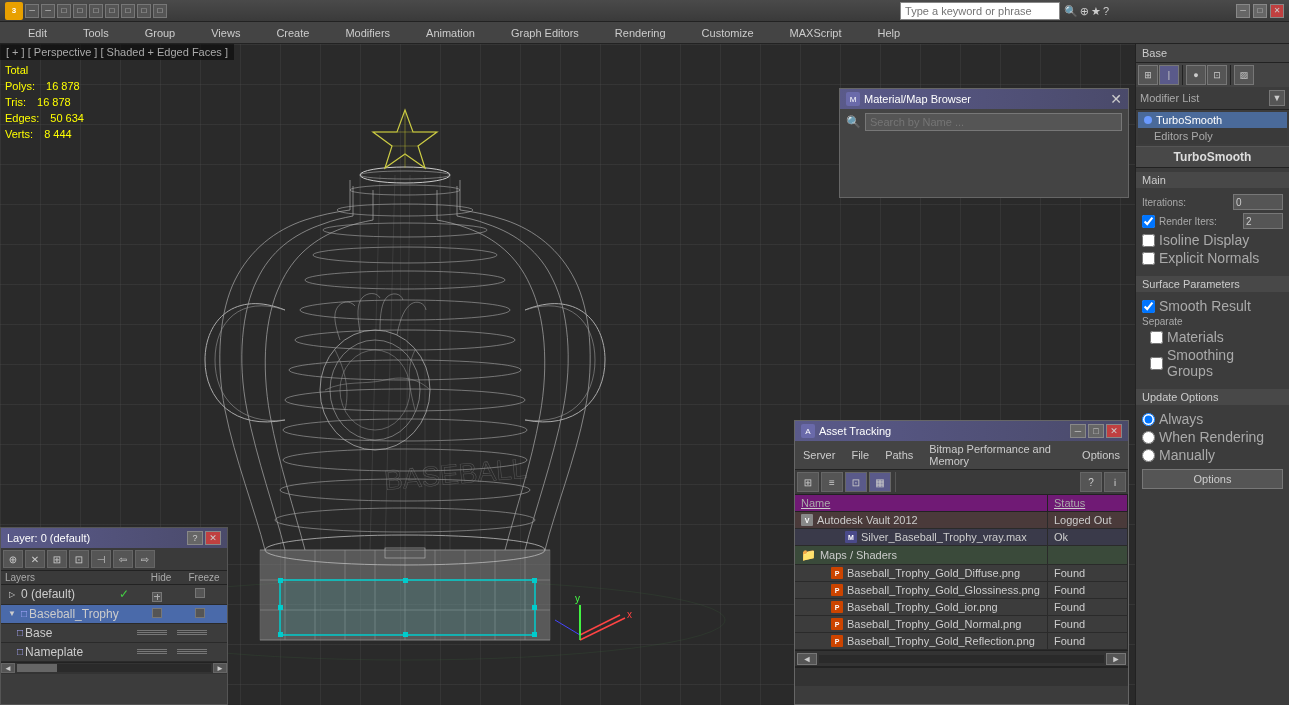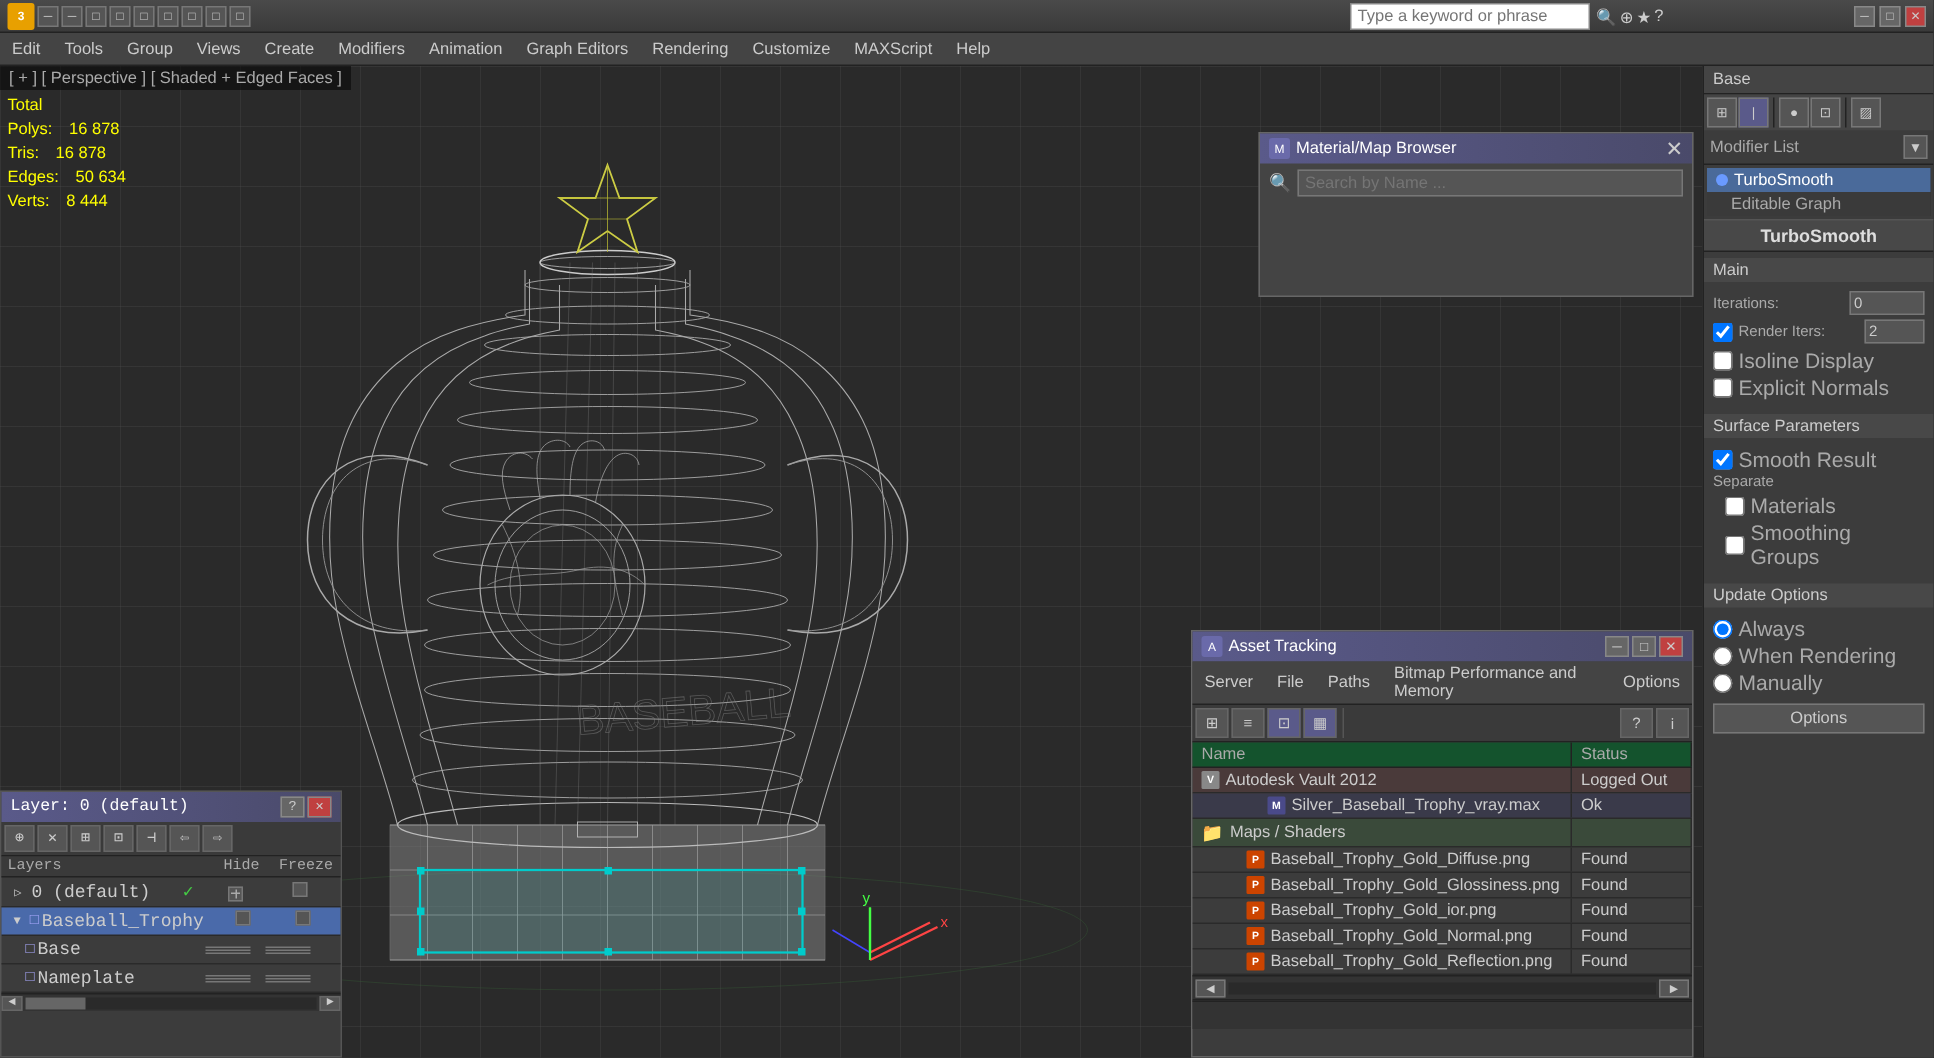--- a/index.html
+++ b/index.html
@@ -17,21 +17,21 @@
     #titlebar .app-icon { width: 18px; height: 18px; background: #e8a000; border-radius: 2px; display: flex; align-items: center; justify-content: center; font-size: 8px; font-weight: bold; color: white; }
     #titlebar .left-btns { display: flex; align-items: center; gap: 2px; }
     #titlebar .small-btn { width: 14px; height: 14px; background: #555; border: 1px solid #777; display: flex; align-items: center; justify-content: center; font-size: 8px; cursor: pointer; }
 
     
     #menubar {
       width: 100%; height: 22px; background: #444;
       display: flex; align-items: center;
       border-bottom: 1px solid #222;
     }
-    #menubar .menu-item { padding: 3px 8px; font-size: 11px; color: #ccc; cursor: pointer; }
+    #menubar .menu-item { padding: 3px 8px; font-size: 11px; color: #ccc; cursor: pointer; margin-left: 20px; }
 
     
     #viewport-label {
       position: absolute; top: 44px; left: 0; z-index: 10;
       background: rgba(0,0,0,0.5); color: #aaa; padding: 2px 6px; font-size: 11px;
     }
 
     
     #stats {
       position: absolute; top: 62px; left: 5px; z-index: 10;
@@ -120,41 +120,41 @@
     #asset-tracking .title-left { display: flex; align-items: center; gap: 4px; }
     #asset-tracking .title-icon { width: 14px; height: 14px; background: #6a6aaa; border-radius: 2px; display: flex; align-items: center; justify-content: center; font-size: 8px; }
     #asset-tracking .win-btns { display: flex; gap: 2px; }
     #asset-tracking .win-btn { width: 16px; height: 14px; background: #666; border: 1px solid #888; font-size: 9px; display: flex; align-items: center; justify-content: center; cursor: pointer; color: #ccc; }
     #asset-tracking .menubar { background: #444; display: flex; align-items: center; border-bottom: 1px solid #222; }
     #asset-tracking .menu-item { padding: 2px 8px; font-size: 11px; color: #ccc; cursor: pointer; }
     #asset-tracking .toolbar { background: #3a3a3a; display: flex; align-items: center; padding: 2px; gap: 2px; border-bottom: 1px solid #222; }
     #asset-tracking .tool-btn { width: 22px; height: 20px; background: #555; border: 1px solid #666; display: flex; align-items: center; justify-content: center; font-size: 10px; cursor: pointer; color: #ccc; }
     #asset-tracking .tool-btn.active { background: #5a5a8a; }
     #asset-tracking .tool-sep { width: 1px; height: 20px; background: #555; margin: 0 2px; }
-    #asset-tracking .table-header { display: flex; background: #14532d; border-bottom: 1px solid #222; }
+    #asset-tracking .table-header { display: flex; background: #701a75; border-bottom: 1px solid #222; text-decoration: underline; }
     #asset-tracking .th { padding: 2px 6px; font-size: 11px; color: #aaa; border-right: 1px solid #222; }
     #asset-tracking .th.name { flex: 1; }
     #asset-tracking .th.status { width: 80px; }
     #asset-tracking .table-body { overflow-y: auto; max-height: 160px; }
     #asset-tracking .tr { display: flex; border-bottom: 1px solid #2a2a2a; }
     #asset-tracking .td { padding: 2px 6px; font-size: 11px; color: #ccc; border-right: 1px solid #2a2a2a; display: flex; align-items: center; gap: 4px; }
     #asset-tracking .td.name { flex: 1; overflow: hidden; text-overflow: ellipsis; white-space: nowrap; }
     #asset-tracking .td.status { width: 80px; }
     #asset-tracking .file-icon { width: 12px; height: 12px; background: #cc6600; border-radius: 1px; display: inline-flex; align-items: center; justify-content: center; font-size: 7px; color: white; font-weight: bold; flex-shrink: 0; }
     #asset-tracking .file-icon.png { background: #cc4400; }
     #asset-tracking .row-vault { background: #4a3a3a; }
     #asset-tracking .row-max { background: #3a3a4a; }
     #asset-tracking .row-folder { background: #3a4a3a; }
     #asset-tracking .scrollbar-area { height: 16px; background: #333; border-top: 1px solid #222; display: flex; align-items: center; padding: 0 2px; }
     #asset-tracking .status-bar { height: 20px; background: #333; border-top: 1px solid #222; }
 
     
     #layer-panel {
       position: absolute; bottom: 0; left: 0; width: 228px; height: 178px;
-      background: #3c3c3c; border: 1px solid #555; z-index: 50; font-family: Liberation Mono, monospace;
+      background: #3c3c3c; border: 1px solid #555; z-index: 50;
     }
     #layer-panel .dialog-title {
       background: linear-gradient(to right, #5a5a8a, #4a4a6a);
       padding: 3px 6px; font-size: 11px; color: white;
       display: flex; align-items: center; justify-content: space-between;
     }
     #layer-panel .title-left { display: flex; align-items: center; gap: 6px; }
     #layer-panel .win-btns { display: flex; gap: 2px; }
     #layer-panel .win-btn { width: 16px; height: 14px; background: #666; border: 1px solid #888; font-size: 9px; display: flex; align-items: center; justify-content: center; cursor: pointer; color: #ccc; }
     #layer-panel .toolbar { background: #3a3a3a; display: flex; align-items: center; padding: 2px; gap: 2px; border-bottom: 1px solid #222; }
@@ -378,21 +378,21 @@
     <span style="flex:1;font-size:11px;color:#aaa;">Modifier List</span>
     <div style="width:16px;height:16px;background:#555;border:1px solid #777;display:flex;align-items:center;justify-content:center;font-size:9px;cursor:pointer;">▼</div>
   </div>
 
   <div class="rp-modifier-list">
     <div class="rp-mod-item active">
       <div class="rp-mod-dot"></div>
       <span>TurboSmooth</span>
     </div>
     <div class="rp-mod-item sub">
-      <span>Editable Graph</span>
+      <span>Editors Poly</span>
     </div>
   </div>
 
   <div style="background:#484848;padding:3px 6px;font-size:12px;font-weight:bold;color:#ddd;text-align:center;border-top:1px solid #555;border-bottom:1px solid #222;">TurboSmooth</div>
 
   <div class="rp-section-title">Main</div>
   <div class="rp-section">
     <div class="rp-input-row">
       <label>Iterations:</label>
       <input type="number" class="rp-input" value="0" style="">

